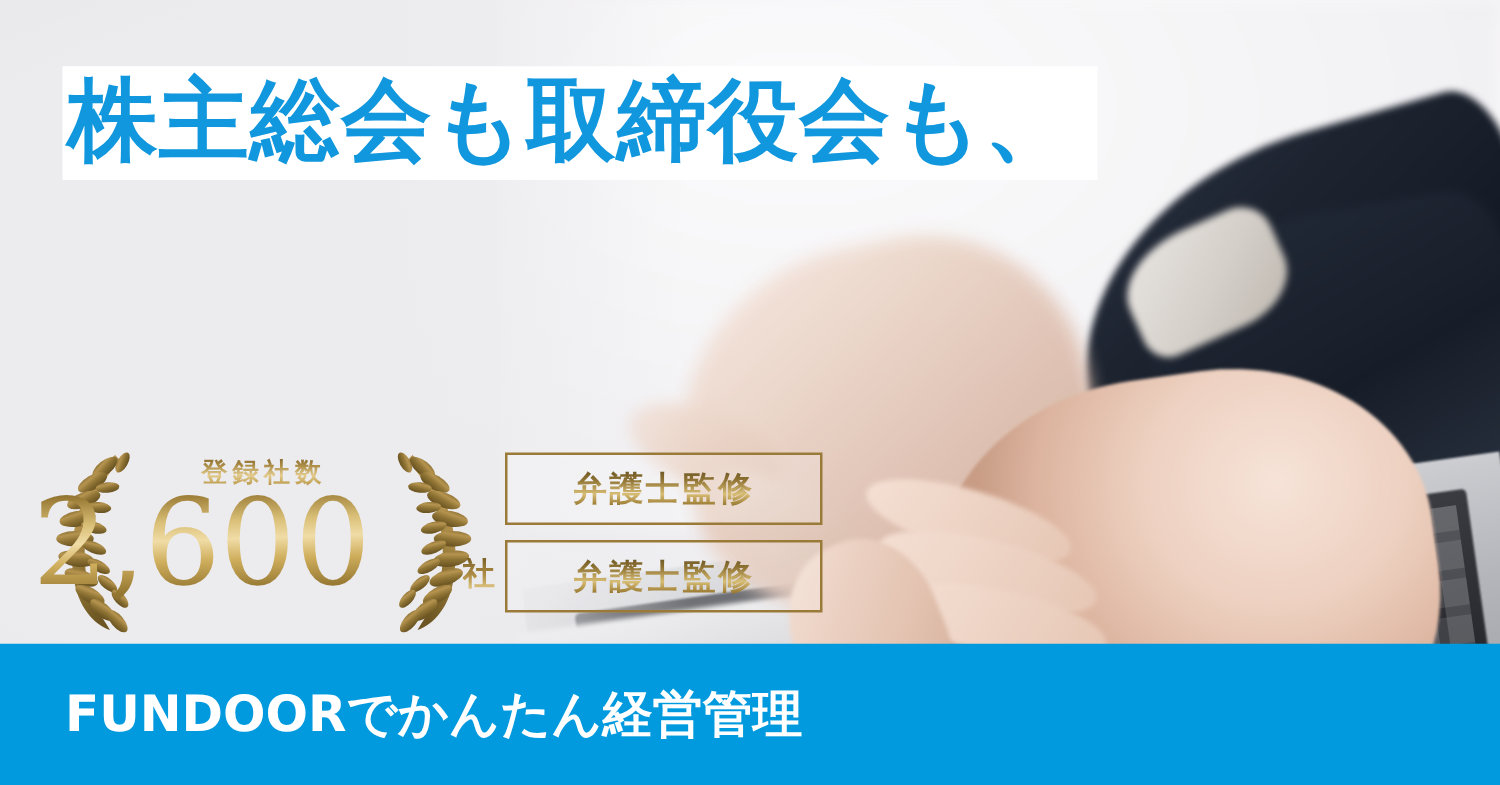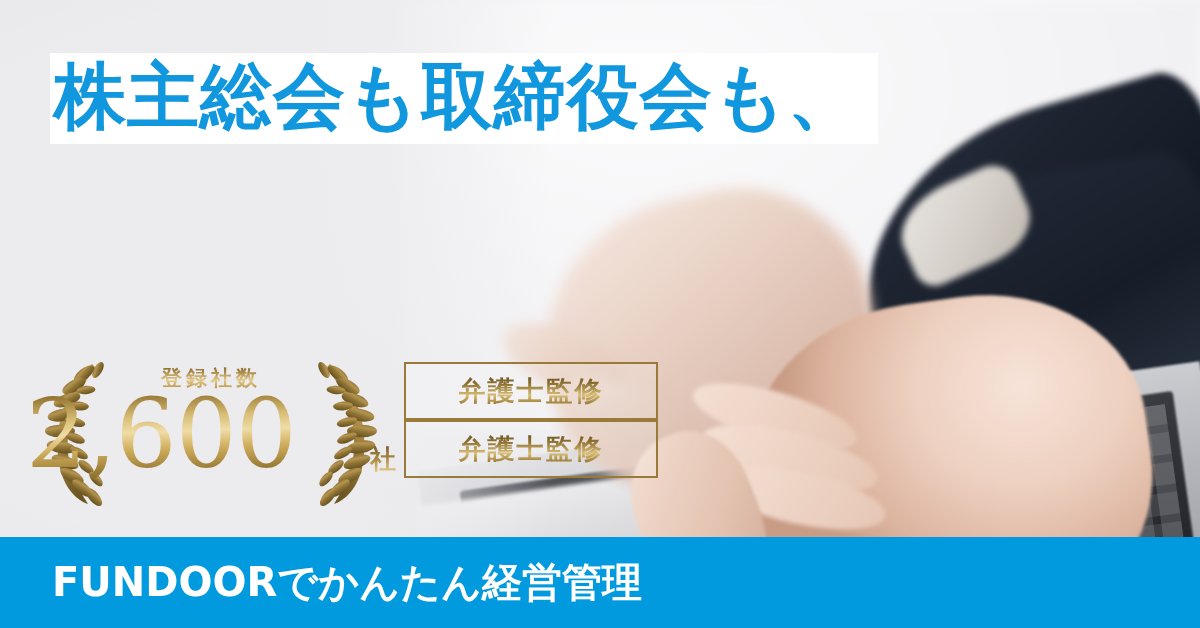--- a/index.html
+++ b/index.html
@@ -202,34 +202,34 @@
     color:transparent;-webkit-text-fill-color:transparent;
   }
 
   
   .feature-boxes{position:absolute;left:404px;top:362px;}
   .fbox{
     width:250px;height:54px;
     border:2px solid #9a7a39;
     background:rgba(255,255,255,.18);
     display:flex;align-items:center;justify-content:center;
-    margin-bottom:0;
+    margin-bottom:12px;
     text-align:right;
   }
   .fbox span{
     font-family:"DejaVu Serif","Liberation Serif",serif;
     font-size:27px;font-weight:700;letter-spacing:2px;
     background:linear-gradient(180deg,#5e4a1e 0%,#8e7233 30%,#d8bd74 62%,#a1813a 84%,#6b5524 100%);
     -webkit-background-clip:text;background-clip:text;
     color:transparent;-webkit-text-fill-color:transparent;
   }
 
   
   .bottom-bar{
-    position:absolute;left:0;bottom:0;width:1200px;height:91px;
+    position:absolute;left:0;bottom:0;width:1200px;height:113px;
     background:#029ade;
     display:flex;align-items:center;justify-content:space-between;
     padding:0 52px;box-sizing:border-box;
   }
   .bar-left{
     font-family:"DejaVu Sans","Liberation Sans",sans-serif;
     font-weight:700;font-size:40px;color:#ffffff;letter-spacing:0px;
     white-space:nowrap;
   }
   .bar-right{

